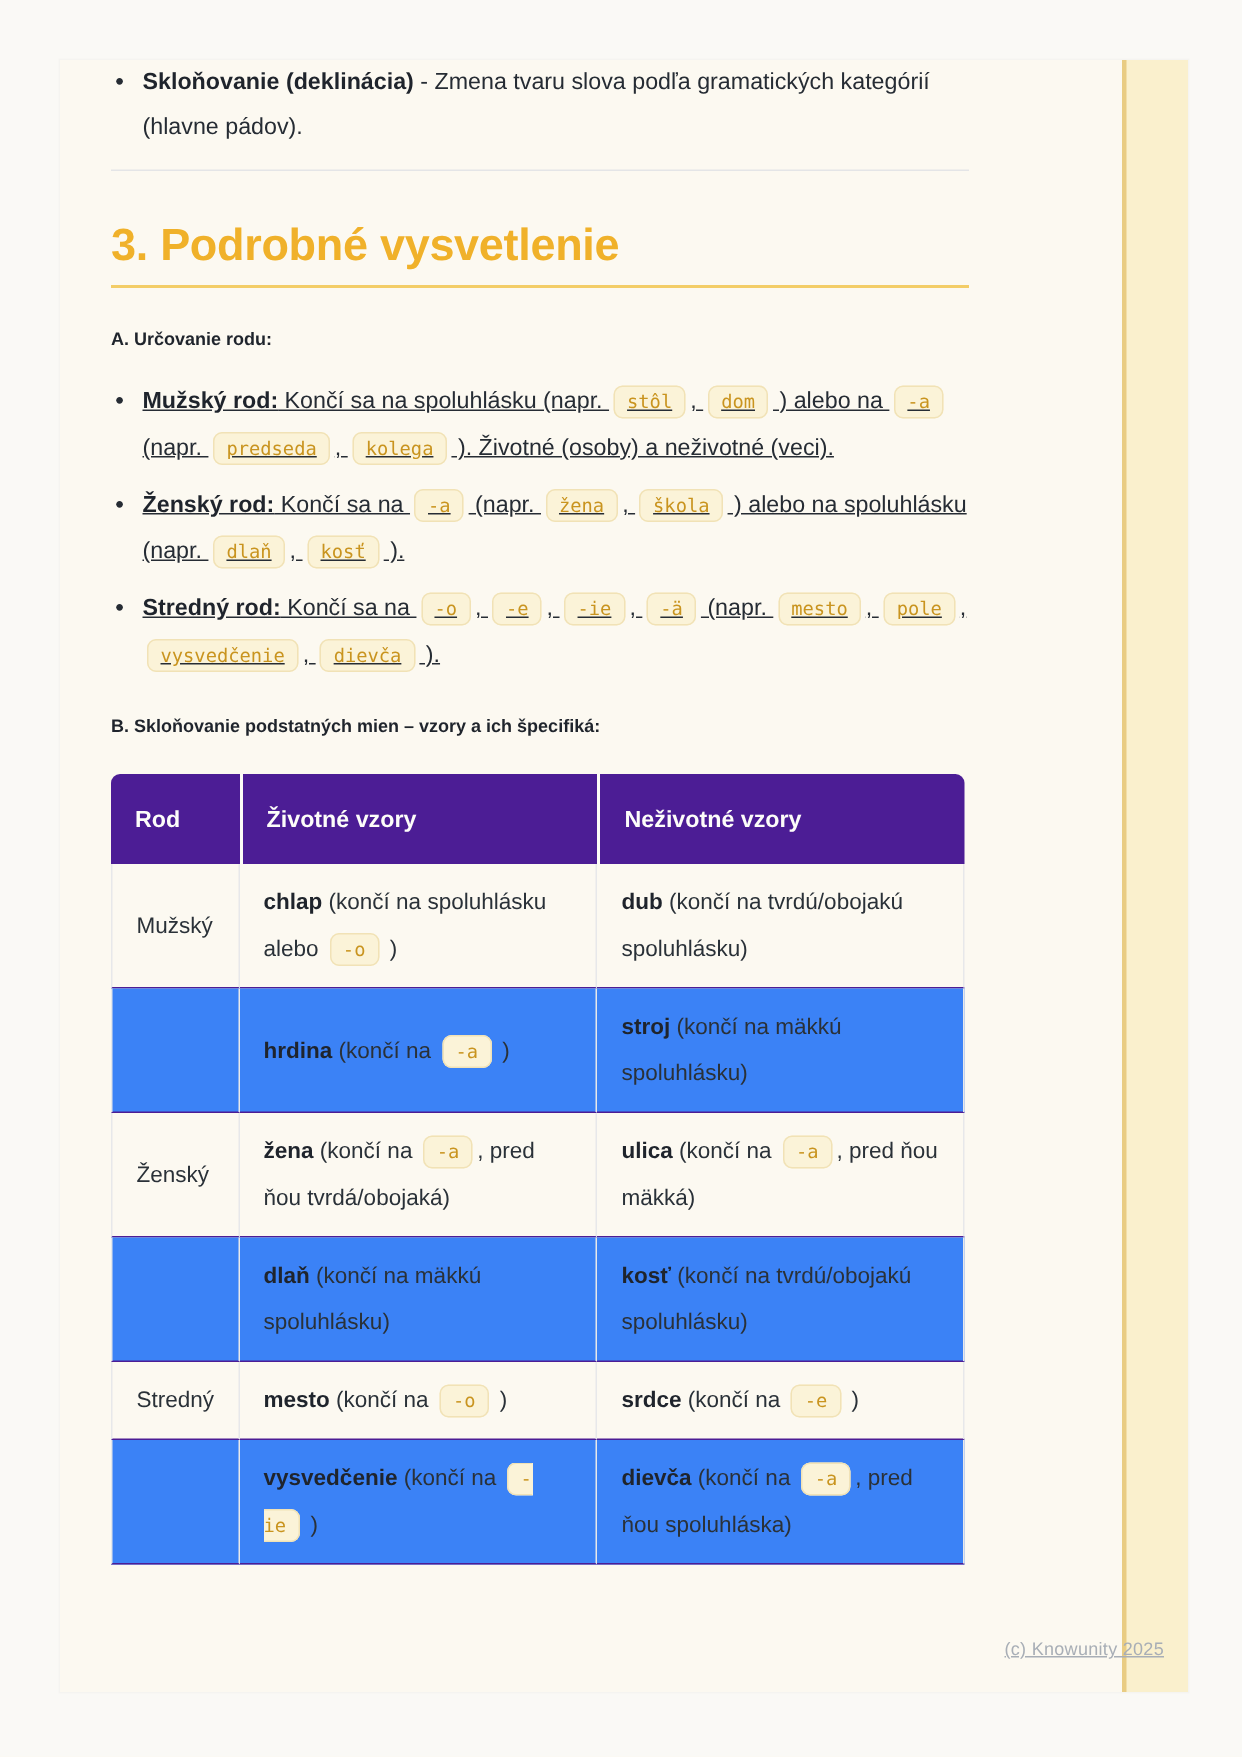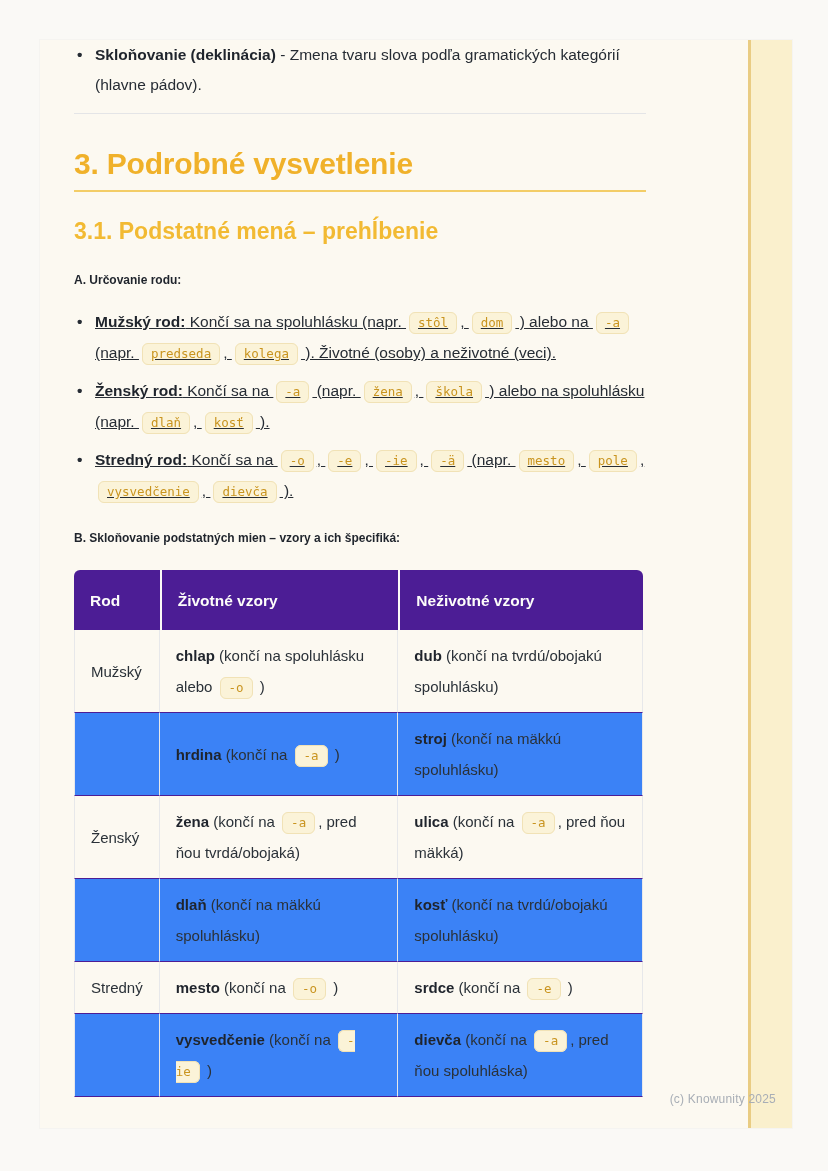--- a/index.html
+++ b/index.html
@@ -93,40 +93,40 @@
   }
   table.vzory td:first-child { border-left:1px solid #e7e8ea; width:85px; }
   table.vzory td.col-z { width:239px; }
   table.vzory td.col-n { width:245px; }
   table.vzory tr.even td { background:#3b82f6; }
   .footer {
     position:absolute; top:1052px; right:16px;
     font-size:12px; line-height:14px;
     color:#a8aeb6; letter-spacing:0.2px;
     z-index:2;
+    text-decoration:underline;
   }
 </style>
 </head>
 <body>
 
 <div class="page">
   <div class="edge-stripe"></div>
 
   <div class="content">
 
     <ul class="plain intro-list">
       <li><strong>Skloňovanie (deklinácia)</strong><span> - Zmena tvaru slova podľa gramatických kategórií (hlavne pádov).</span></li>
     </ul>
 
     <div class="divider"></div>
 
     <h2>3. Podrobné vysvetlenie</h2>
     <div class="h2-underline"></div>
 
-    <h3>3.1. Podstatné mená – prehĺbenie</h3>
 
     <p class="para-label">A. Určovanie rodu:</p>
 
     <ul class="plain gender-list">
       <li><strong>Mužský rod:</strong><span> Končí sa na spoluhlásku (napr. </span><code class="chip">stôl</code><span>, </span><code class="chip">dom</code><span> ) alebo na </span><code class="chip">-a</code><span> (napr. </span><code class="chip">predseda</code><span>, </span><code class="chip">kolega</code><span> ). Životné (osoby) a neživotné (veci).</span></li>
       <li><strong>Ženský rod:</strong><span> Končí sa na </span><code class="chip">-a</code><span> (napr. </span><code class="chip">žena</code><span>, </span><code class="chip">škola</code><span> ) alebo na spoluhlásku (napr. </span><code class="chip">dlaň</code><span>, </span><code class="chip">kosť</code><span> ).</span></li>
       <li><strong>Stredný rod:</strong><span> Končí sa na </span><code class="chip">-o</code><span>, </span><code class="chip">-e</code><span>, </span><code class="chip">-ie</code><span>, </span><code class="chip">-ä</code><span> (napr. </span><code class="chip">mesto</code><span>, </span><code class="chip">pole</code><span>, </span><code class="chip">vysvedčenie</code><span>, </span><code class="chip">dievča</code><span> ).</span></li>
     </ul>
 
     <p class="para-label b">B. Skloňovanie podstatných mien – vzory a ich špecifiká:</p>

